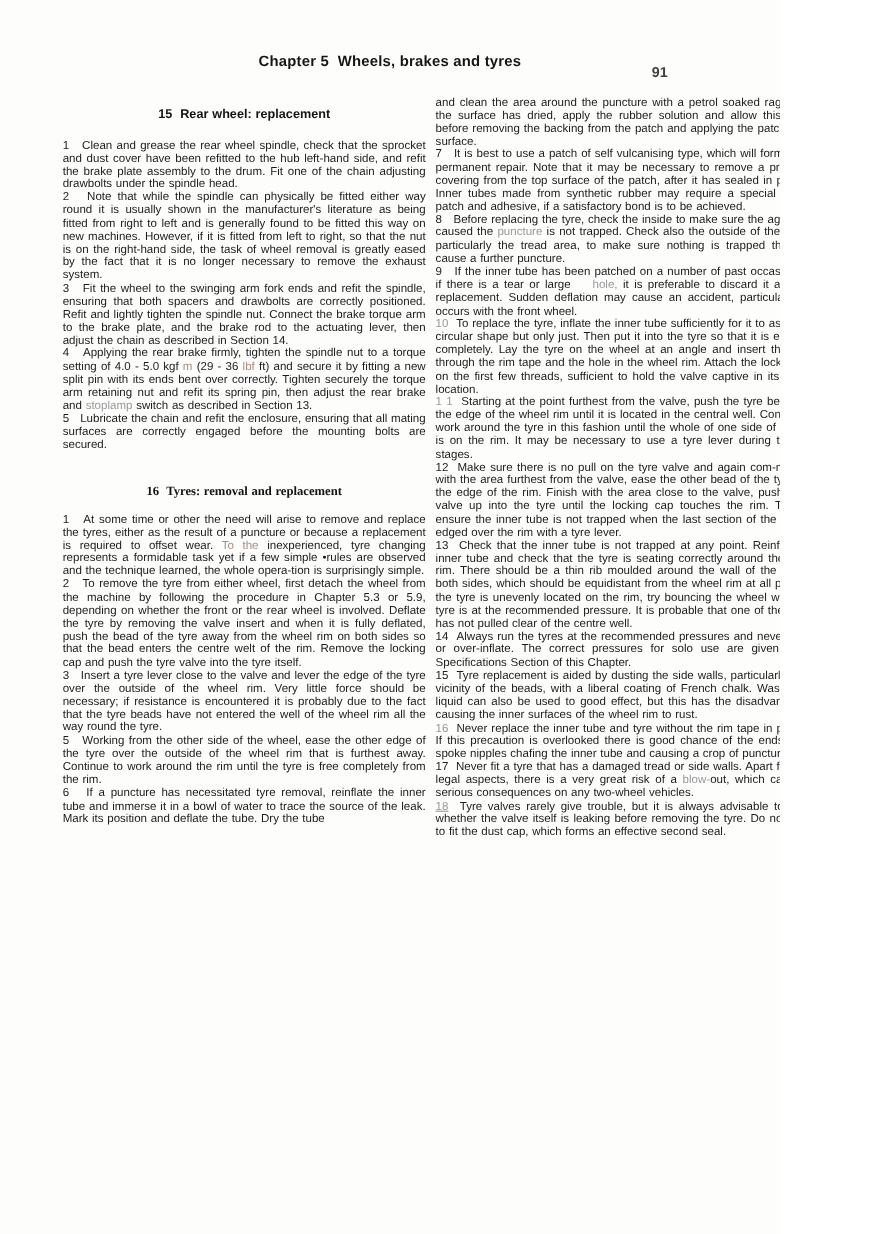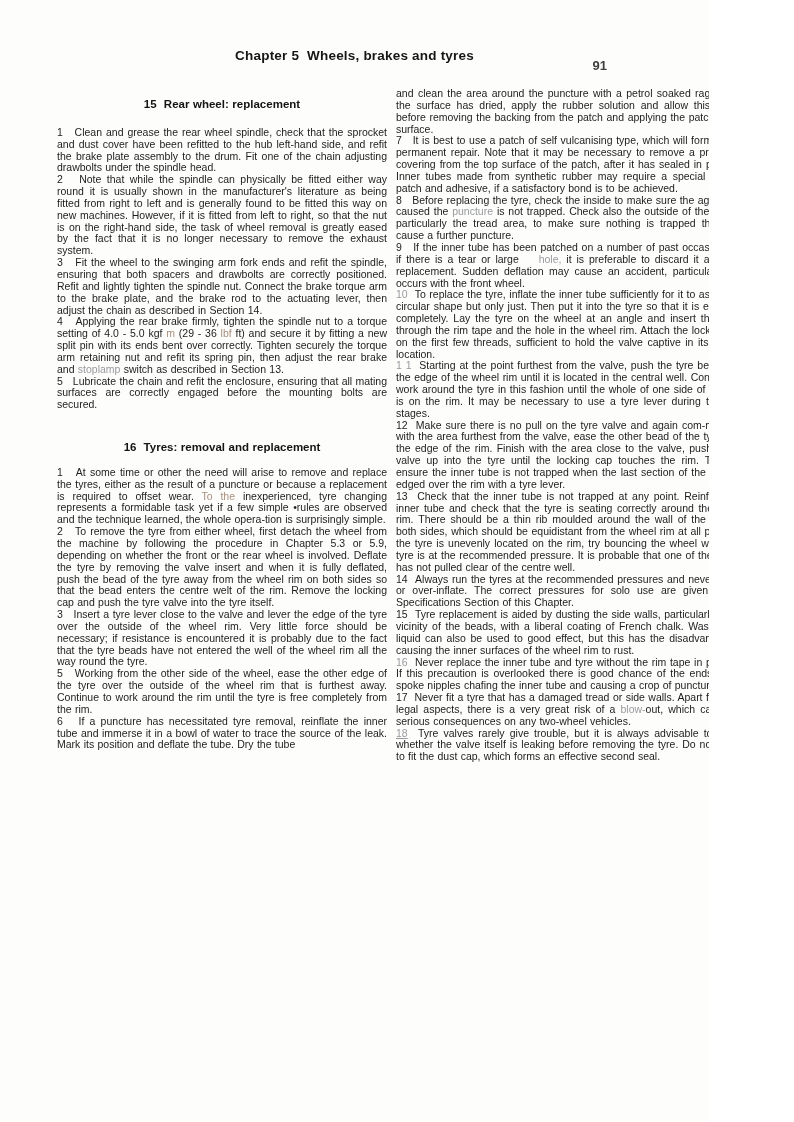--- a/index.html
+++ b/index.html
@@ -54,21 +54,21 @@
   }
   .col-left { width: 330px; }
   .col-right { flex: 1; }
   .section-heading {
     font-size: 11.5px;
     font-weight: bold;
     text-align: center;
     color: #141414;
   }
   .section-heading.first  { margin: 11px 0 16px 0; }
-  .section-heading.second { margin: 31px 0 13px 0; }
+  .section-heading.second { margin: 31px 0 13px 0; font-family: Liberation Serif, serif; }
   .para { margin: 0; }
 </style>
 </head>
 <body>
 
 <div class="page">
 
   <div class="page-header">
     <div class="chapter-title">Chapter 5&nbsp; Wheels, brakes and tyres</div>
     <div class="page-number">91</div>

